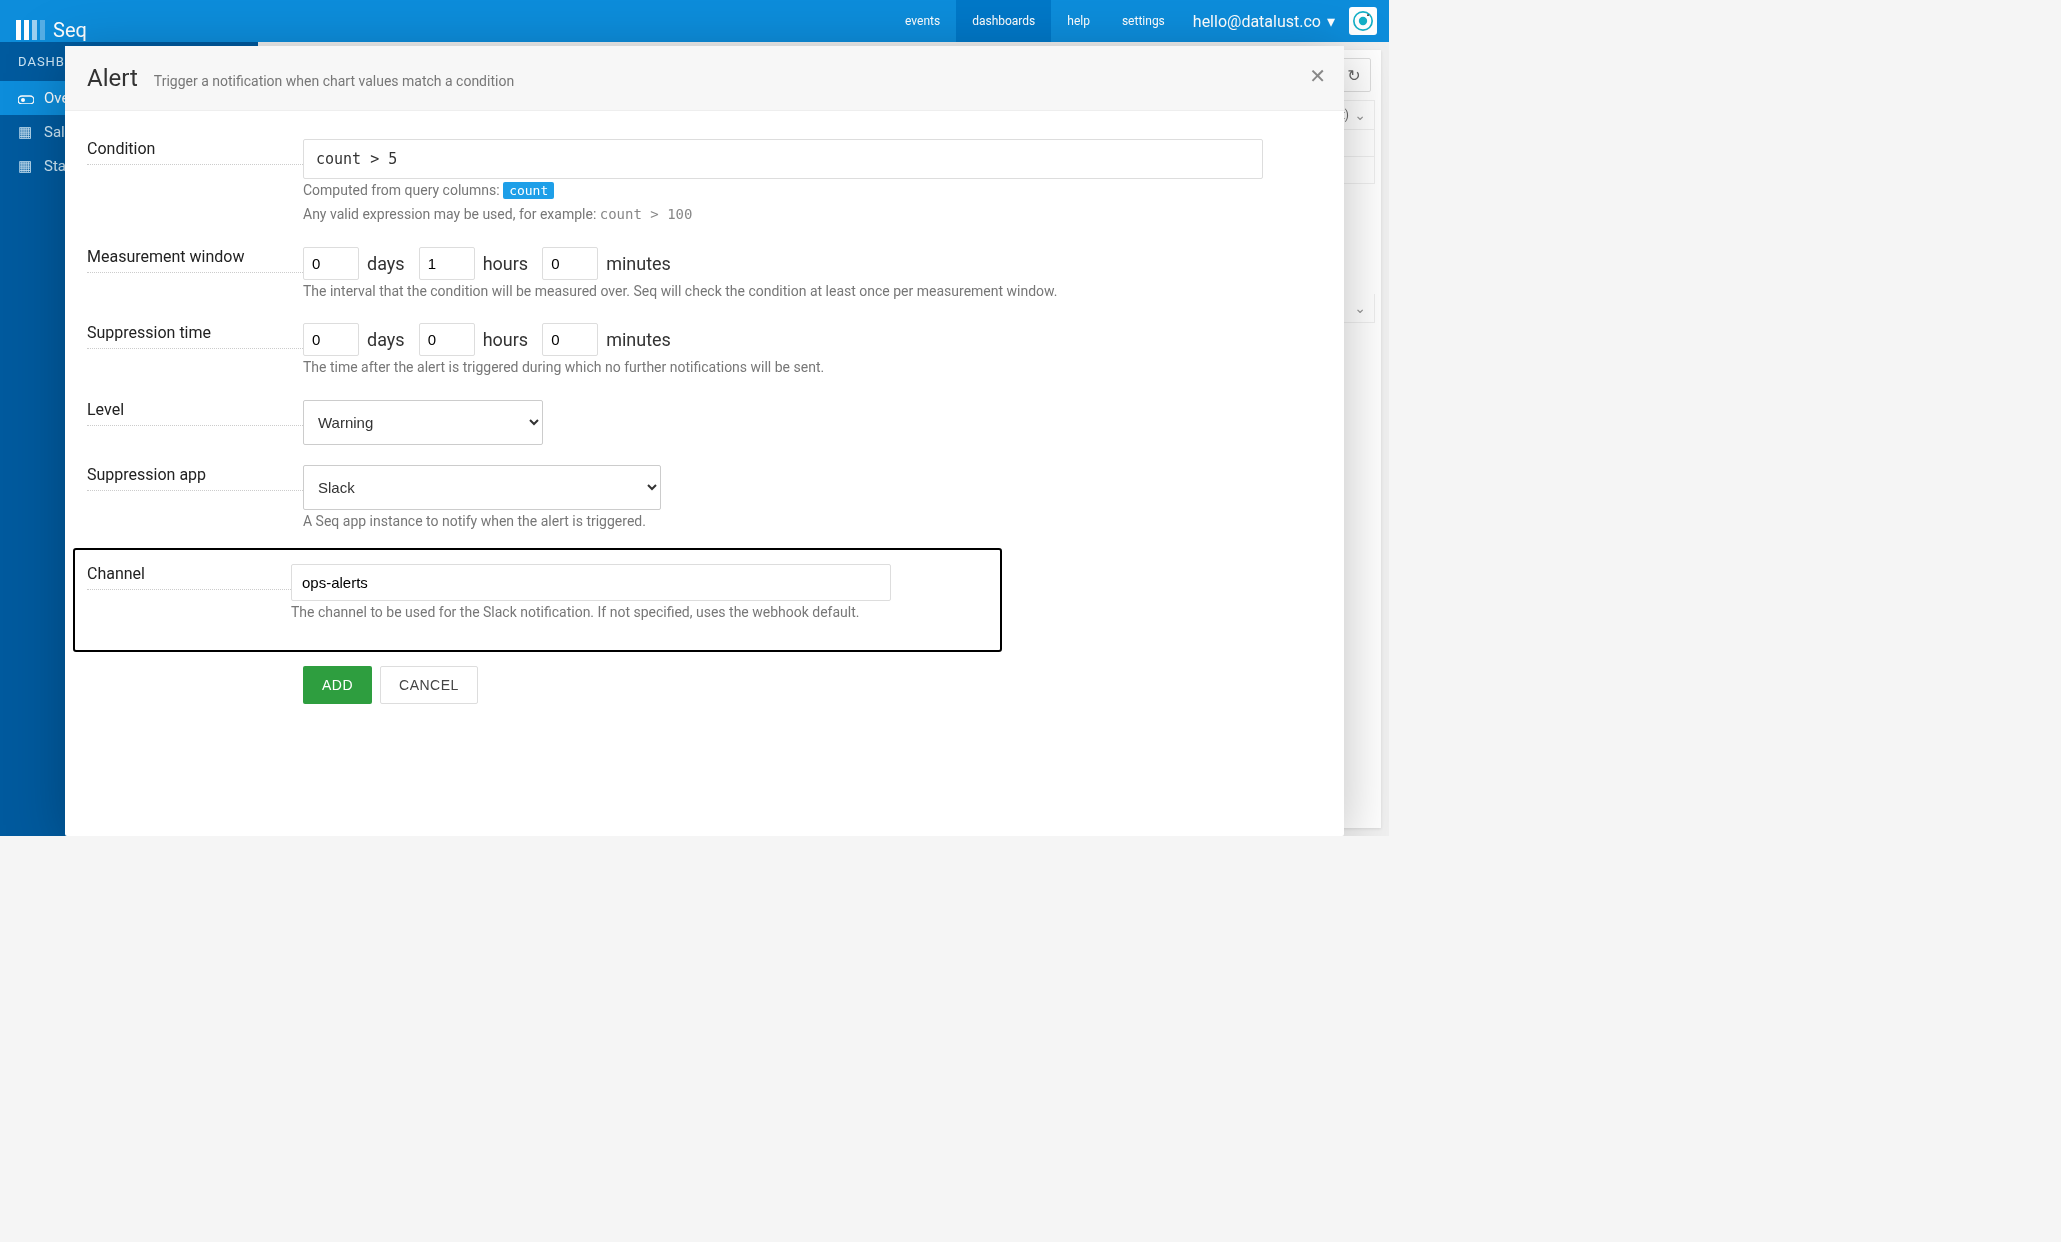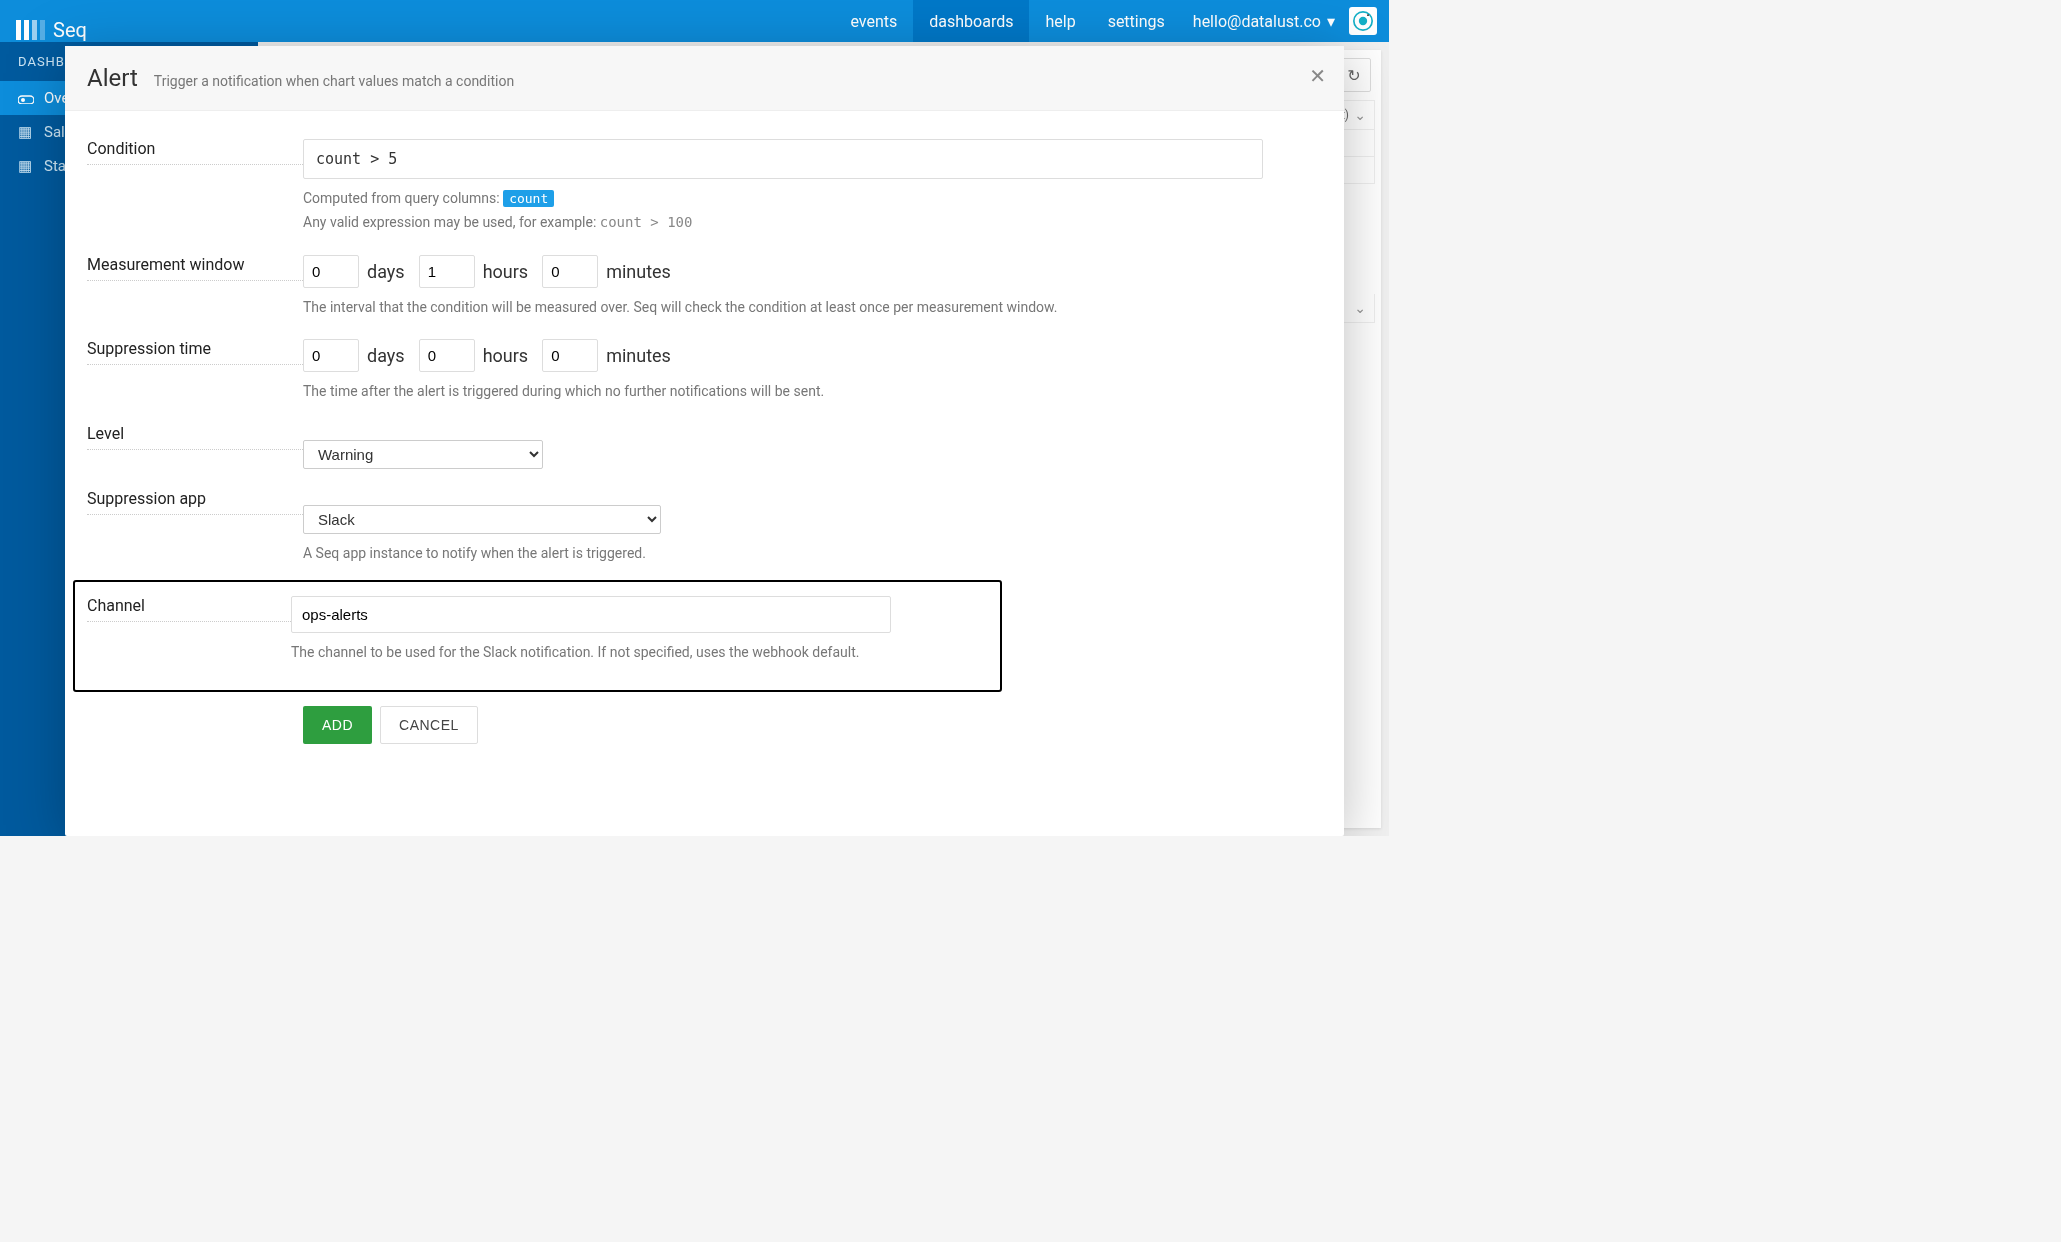--- a/index.html
+++ b/index.html
@@ -34,21 +34,21 @@
     display: flex; gap:3px; align-items:flex-end; height:20px;
   }
   .logo-bars span { display:block; width:5px; background:#fff; }
   .logo-bars span:nth-child(1){height:20px;}
   .logo-bars span:nth-child(2){height:20px;}
   .logo-bars span:nth-child(3){height:20px;opacity:.6;}
   .logo-bars span:nth-child(4){height:20px;opacity:.3;}
   .topnav { margin-left:auto; display:flex; align-items:stretch; height:42px; }
   .topnav a {
     color:#fff; text-decoration:none; padding:4px 16px;
-    display:flex; align-items:center; font-size:16px;
+    display:flex; align-items:center; font-size:12px;
   }
   .topnav a.active { background:#0078c8; }
   .topnav .user { display:flex; align-items:center; gap:6px; padding:0 12px;}
   .topnav .avatar { width:28px; height:28px; background:#fff; border-radius:3px; display:flex; align-items:center; justify-content:center; color:#0d8ddb; font-weight:bold; margin-left:8px;}
   .avatar svg{width:20px;height:20px;}
 
   
   .sidebar {
     position:absolute; left:0; top:42px; bottom:0; width:258px;
     background:#005a9e; color:#cde6f5;
@@ -115,32 +115,32 @@
   .form-label{
     width:216px; font-size:16px; color:#222;
     border-bottom:1px dotted #ccc; padding-bottom:6px;
   }
   .form-control{flex:1; max-width:960px;}
   .cond-input{
     width:100%; border:1px solid #ddd; padding:10px 12px;
     font-family: "Menlo","Consolas",monospace; font-size:15px; color:#333;
     border-radius:2px;
   }
-  .hint{font-size:14px;color:#777;margin-top:8px;line-height:1.7;}
+  .hint{font-size:14px;color:#777;line-height:1.7;}
   .tag{background:#1e9fe8;color:#fff;padding:1px 6px;font-family:monospace;font-size:13px;border-radius:2px;}
   .mono{font-family:monospace;color:#888;}
   .num-input{
     width:56px; border:1px solid #ddd; padding:7px 8px; font-size:15px;
     border-radius:2px;
   }
   .unit{margin:0 14px 0 8px;font-size:18px;color:#333;}
   .inline{display:flex;align-items:center;}
   select{
-    border:1px solid #ccc; background:#fff; padding:4px 10px; font-size:15px;
-    color:#333; border-radius:2px;margin-top:16px;
+    border:1px solid #ccc; background:#fff; padding:12px 10px; font-size:15px;
+    color:#333; border-radius:2px;
   }
   select.level{width:240px;}
   select.app{width:358px;}
   .text-input{
     width:600px; border:1px solid #ddd; padding:9px 10px; font-size:15px; border-radius:2px;
   }
 
   .highlight-box{
     border:2px solid #000000; border-radius:3px;
     padding:10px 12px 21px 12px; margin-left:-14px; margin-right:320px;

